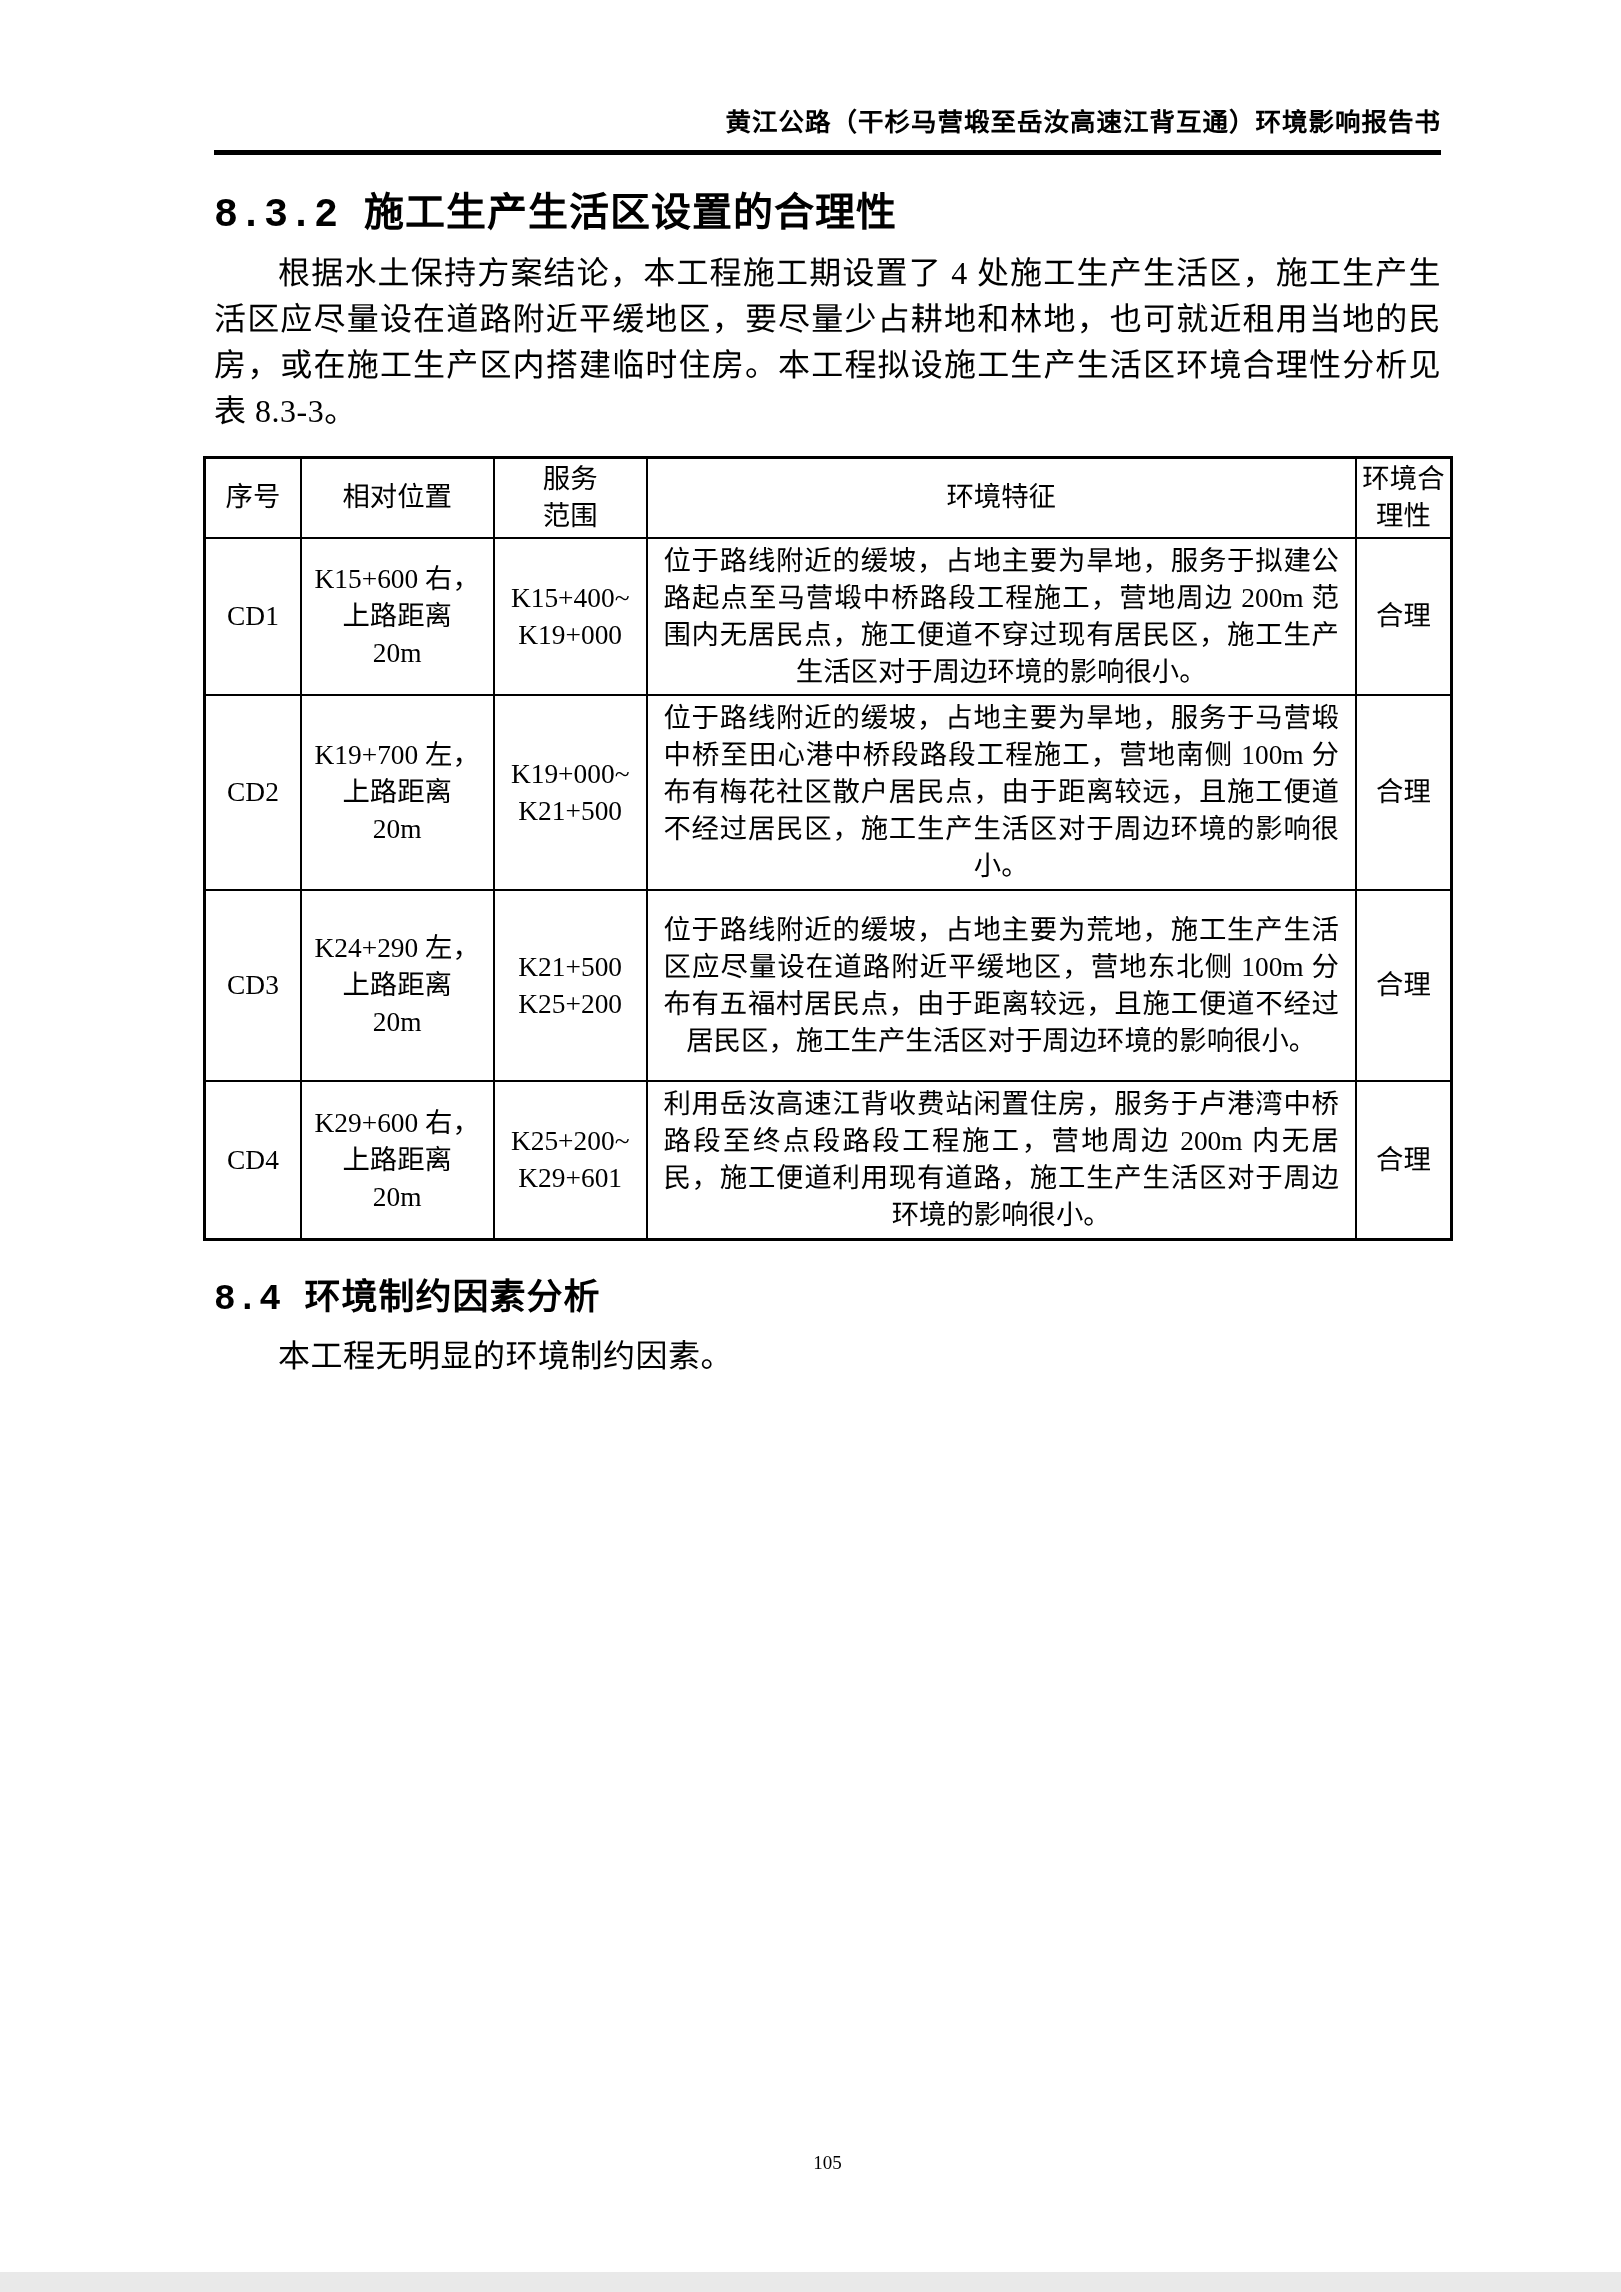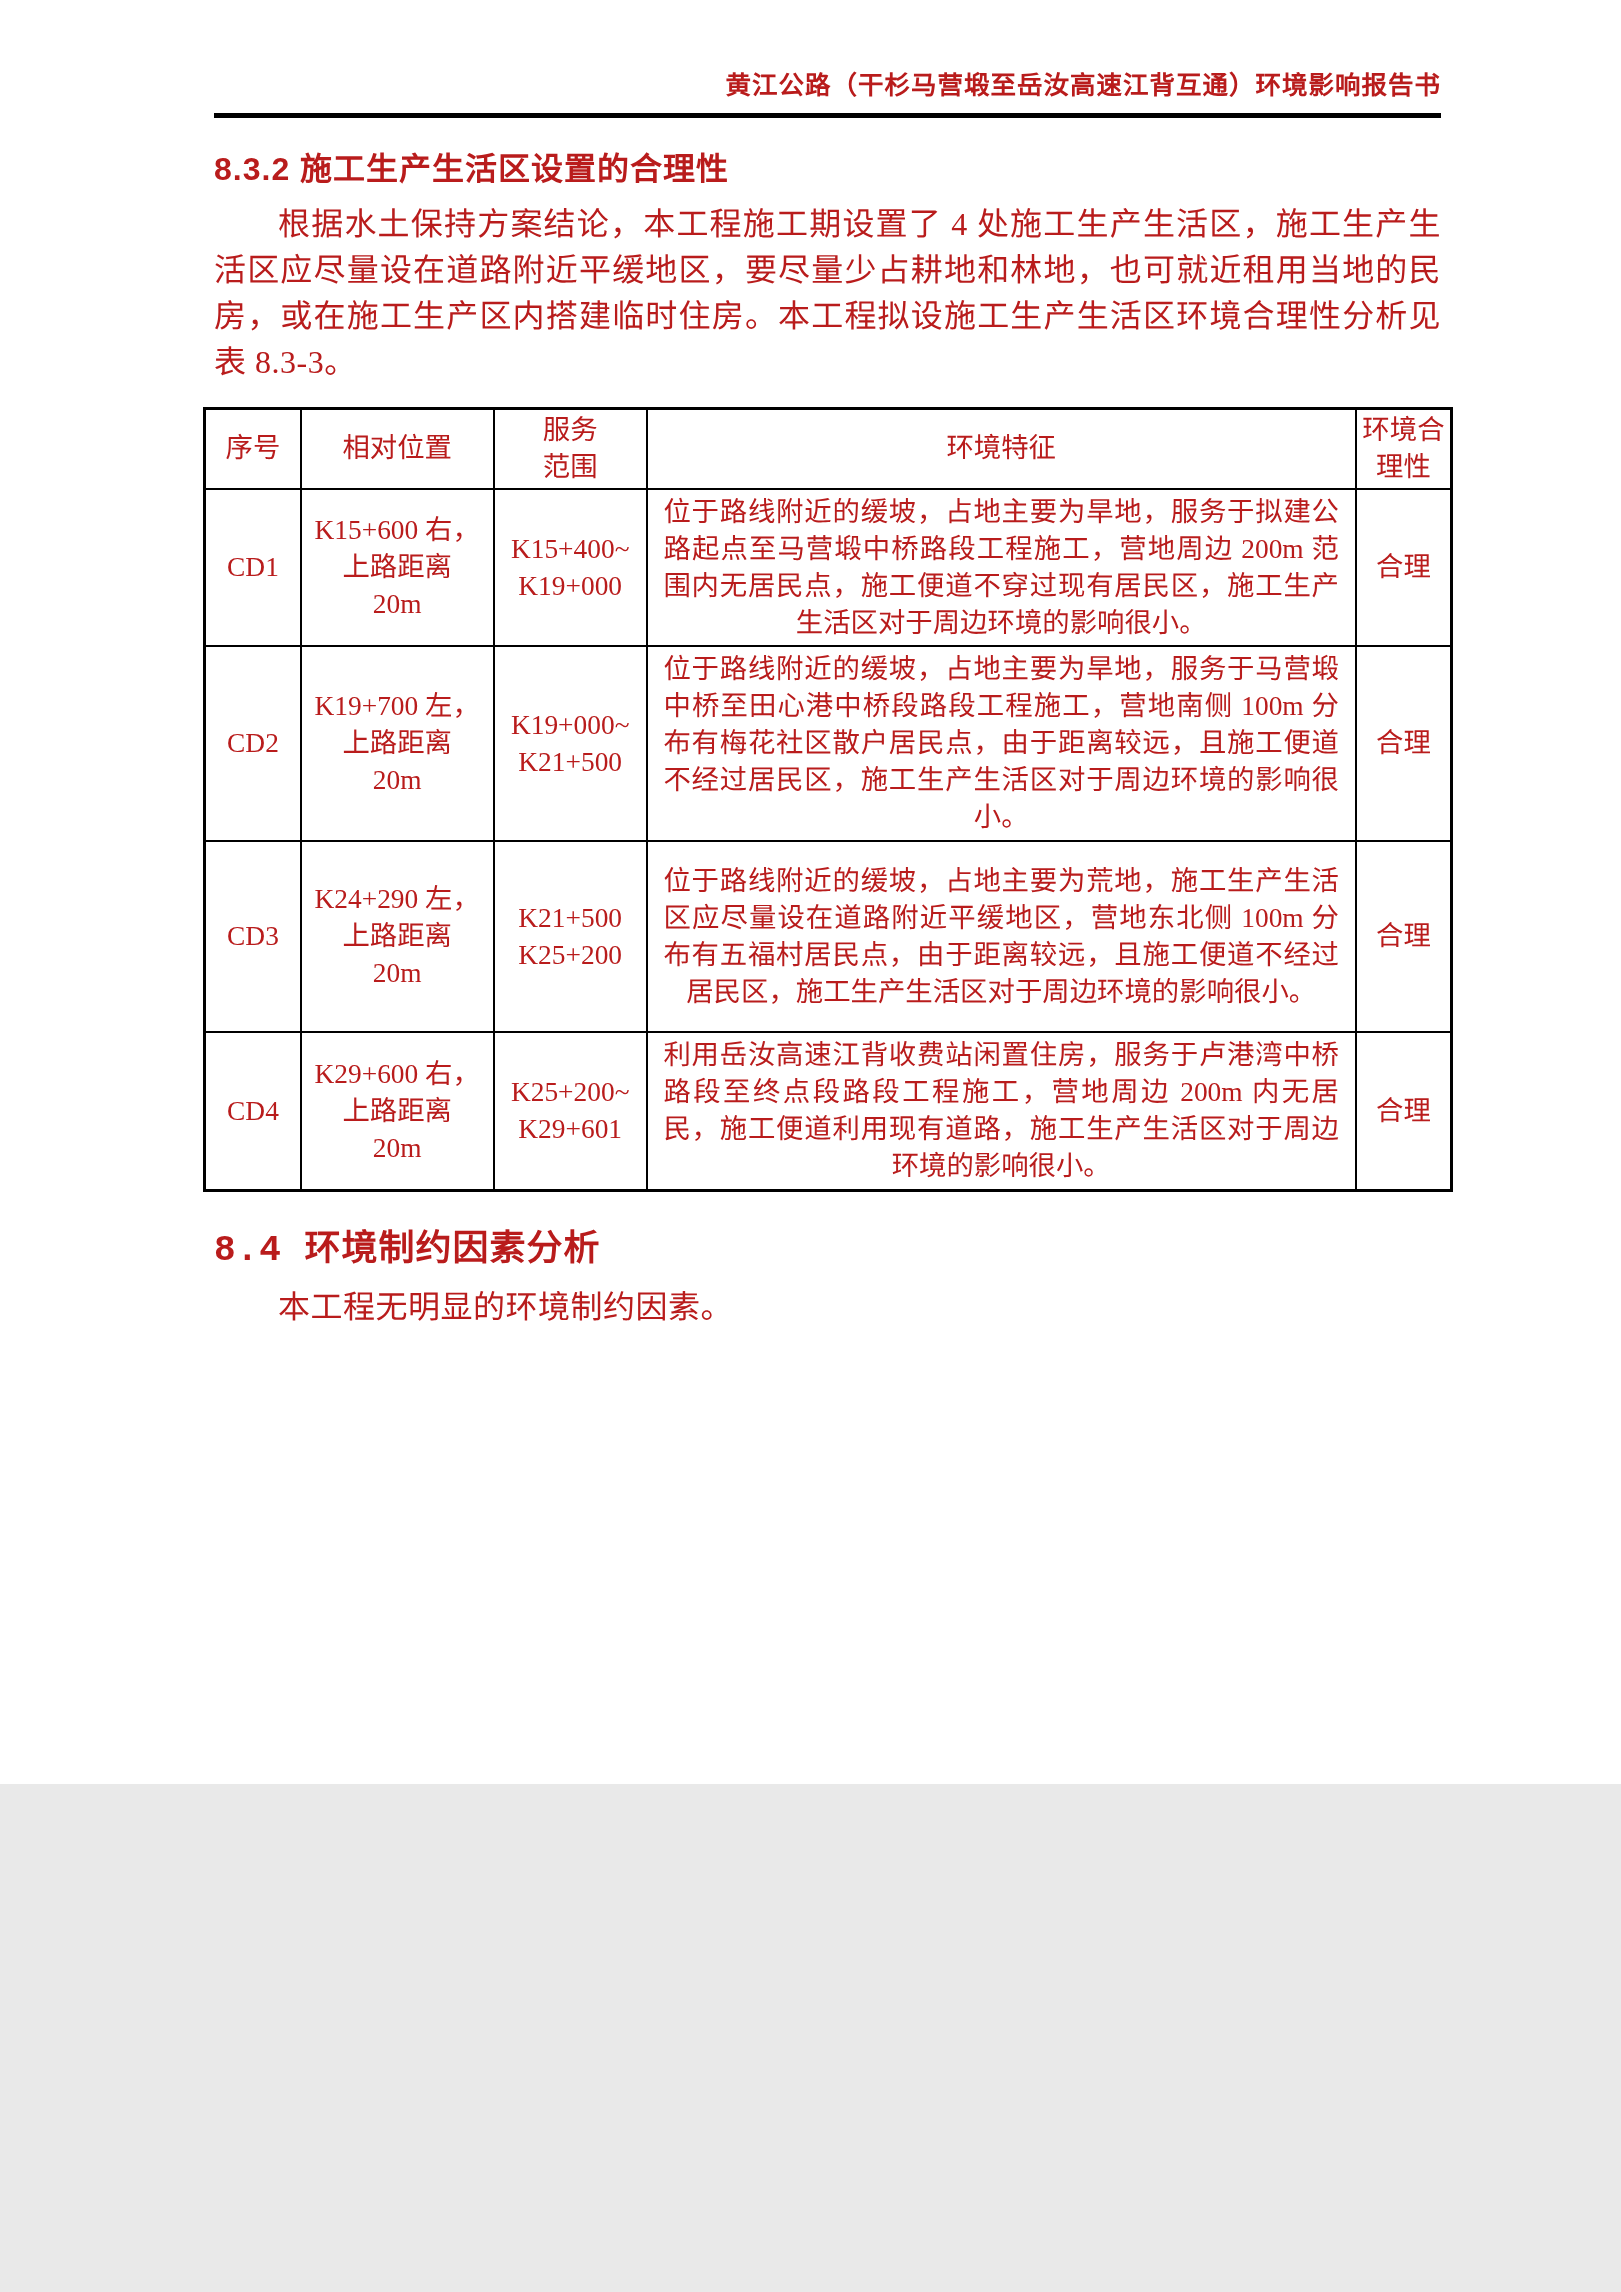--- a/index.html
+++ b/index.html
@@ -1,41 +1,41 @@
 <!DOCTYPE html>
 <html lang="zh-CN"><head>
 <meta charset="utf-8">
 <style>
   html, body { margin: 0; padding: 0; background: #e9e9e9; }
   .page {
     position: relative;
     width: 1621px;
-    height: 1784px;
+    height: 2272px;
     margin: 0 auto;
     background: #ffffff;
     box-sizing: border-box;
-    padding: 64px 180px 0 214px;
+    padding: 101px 180px 0 214px;
     font-family: "Liberation Serif", "DejaVu Serif", serif;
-    color: #b91c1c;
+    color: #000000;
     overflow: hidden;
   }
   .doc-header {
     text-align: right;
     font-size: 25.5px;
     font-weight: bold;
     letter-spacing: 1px;
     padding-bottom: 11.8px;
     border-bottom: 5.9px solid #000;
     font-family: "Liberation Serif", "DejaVu Serif", serif;
   }
   .h-832 {
     margin: 25.5px 0 0 0;
-    font-size: 32px;
+    font-size: 40px;
     font-weight: bold;
-    font-family: Liberation Sans, sans-serif;
+    font-family: Liberation Mono, monospace;
     letter-spacing: 1px;
   }
   .body-para {
     margin: 11.8px 0 0 0;
     font-size: 32px;
     line-height: 46px;
     text-align: justify;
     text-indent: 2em;
     letter-spacing: 0.5px;
   }

